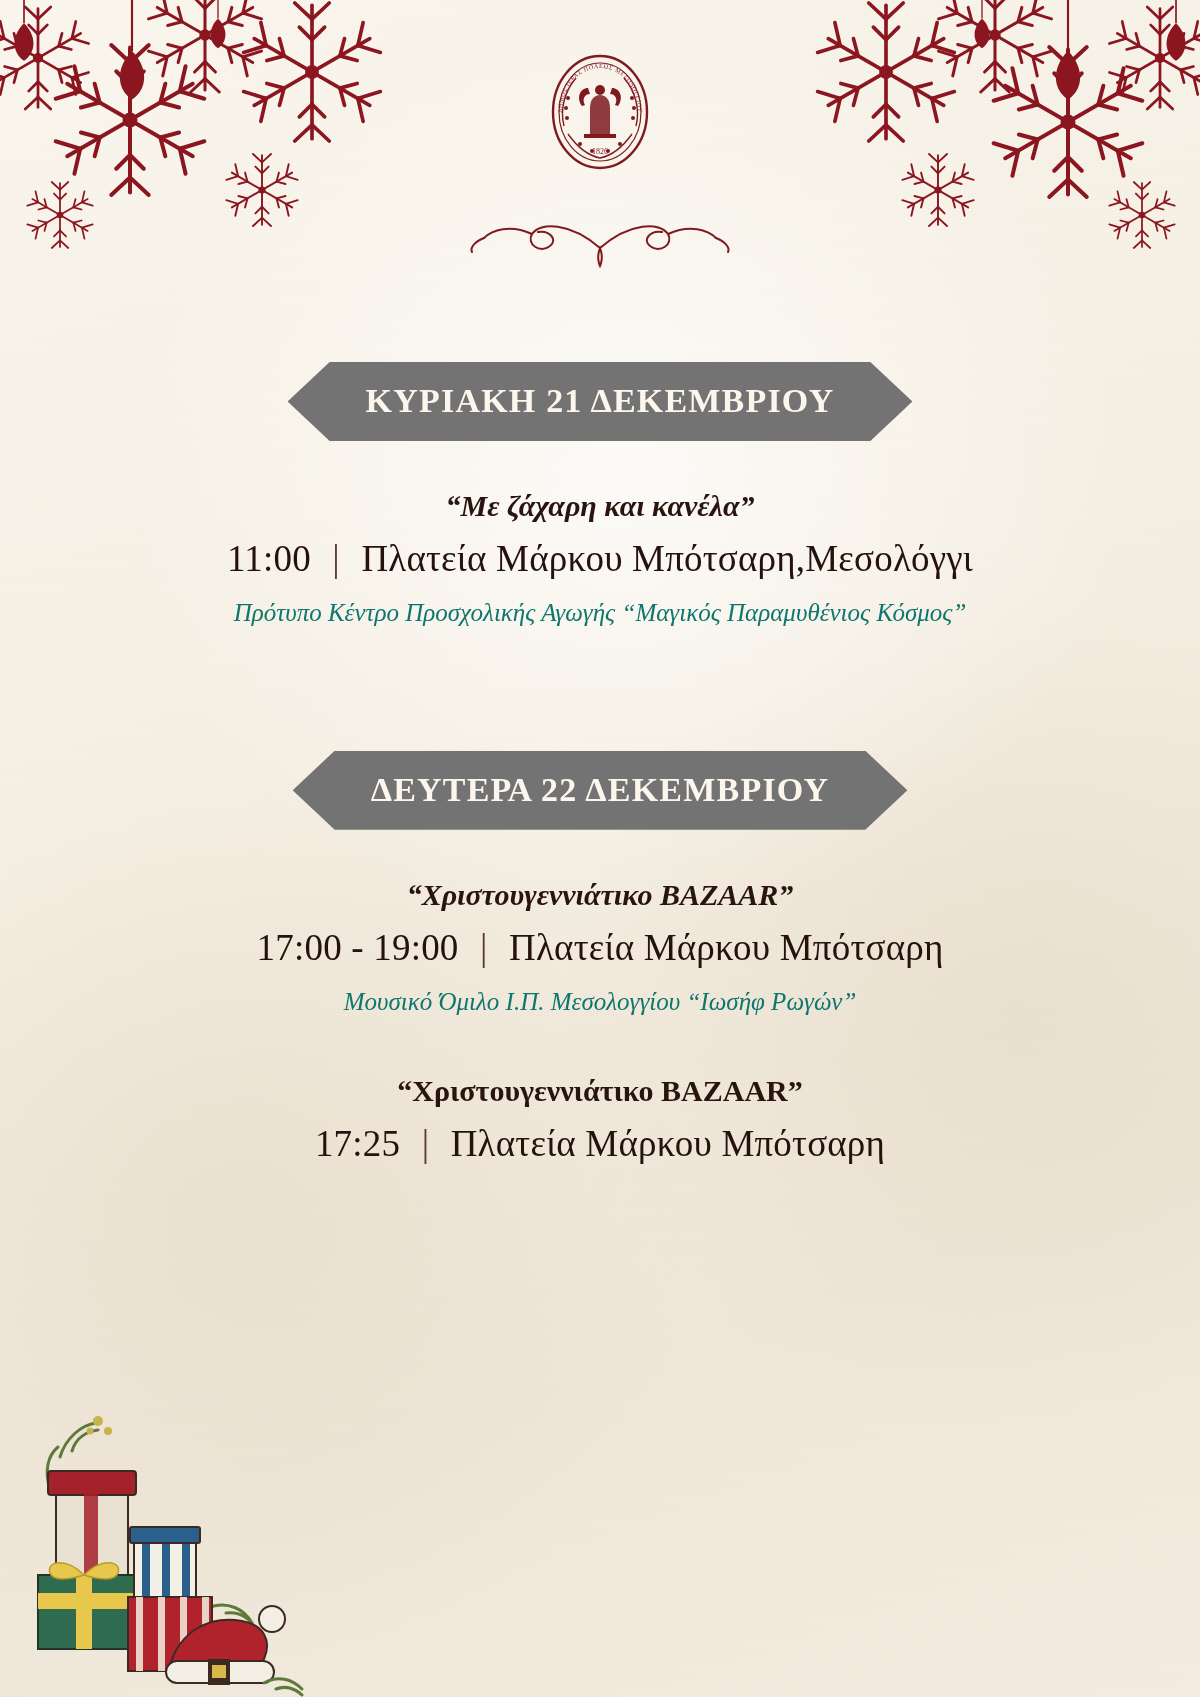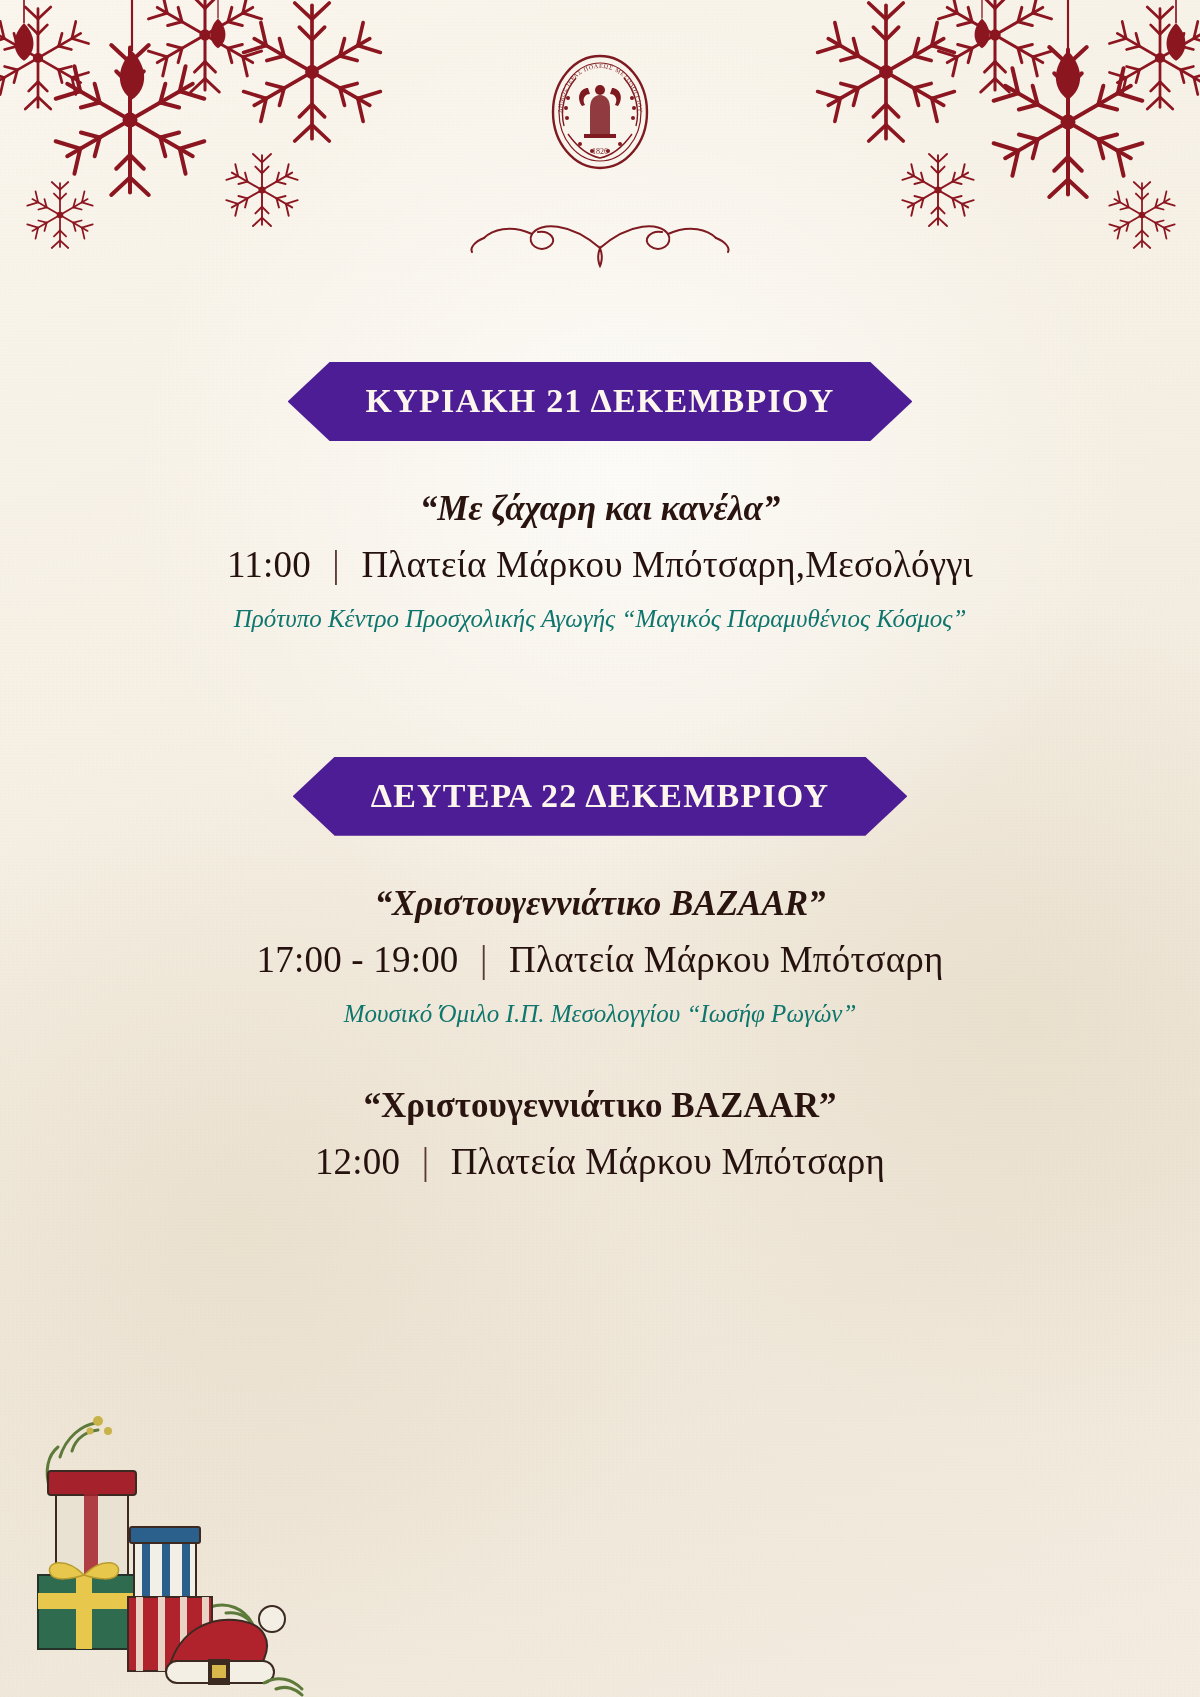--- a/index.html
+++ b/index.html
@@ -78,21 +78,21 @@
 
   .day-block { margin-bottom: 10px; }
 
   .banner-wrap {
     display: flex;
     justify-content: center;
     margin-bottom: 48px;
   }
   .banner {
     position: relative;
-    background: #4c1d95;
+    background: #737373;
     color: #fdf6ec;
     font-size: 34px;
     letter-spacing: 1.2px;
     font-weight: 700;
     padding: 22px 78px 23px;
     line-height: 1;
     clip-path: polygon(
       42px 0,
       calc(100% - 42px) 0,
       100% 50%,
@@ -102,21 +102,21 @@
     );
     min-width: 520px;
     text-align: center;
     box-sizing: border-box;
   }
 
   .ev { margin: 0 auto; width: 1050px; }
   .ev + .ev { margin-top: 52px; }
 
   .ev-title {
-    font-size: 35px;
+    font-size: 30px;
     font-weight: 700;
     font-style: italic;
     color: #2a1410;
     margin-bottom: 14px;
   }
   .ev-title.upright { font-style: normal; }
 
   .ev-when {
     font-size: 37px;
     color: #25110e;
@@ -313,21 +313,21 @@
         <span>17:00 - 19:00</span>
         <span class="sep">|</span>
         <span>Πλατεία Μάρκου Μπότσαρη</span>
       </div>
       <div class="ev-org">Μουσικό Όμιλο Ι.Π. Μεσολογγίου “Ιωσήφ Ρωγών”</div>
     </div>
 
     <div class="ev">
       <div class="ev-title upright">“Χριστουγεννιάτικο BAZAAR”</div>
       <div class="ev-when">
-        <span>12:00</span>
+        <span>17:25</span>
         <span class="sep">|</span>
         <span>Πλατεία Μάρκου Μπότσαρη</span>
       </div>
     </div>
   </section>
 
 </div>
 
 <div class="gifts">
   <svg width="300" height="300" viewBox="0 0 300 300" xmlns="http://www.w3.org/2000/svg">

